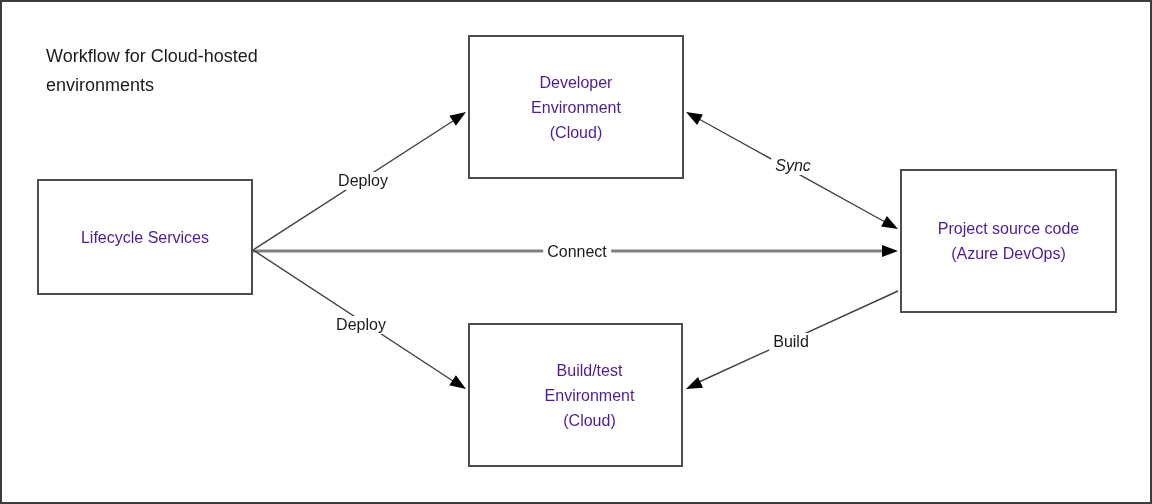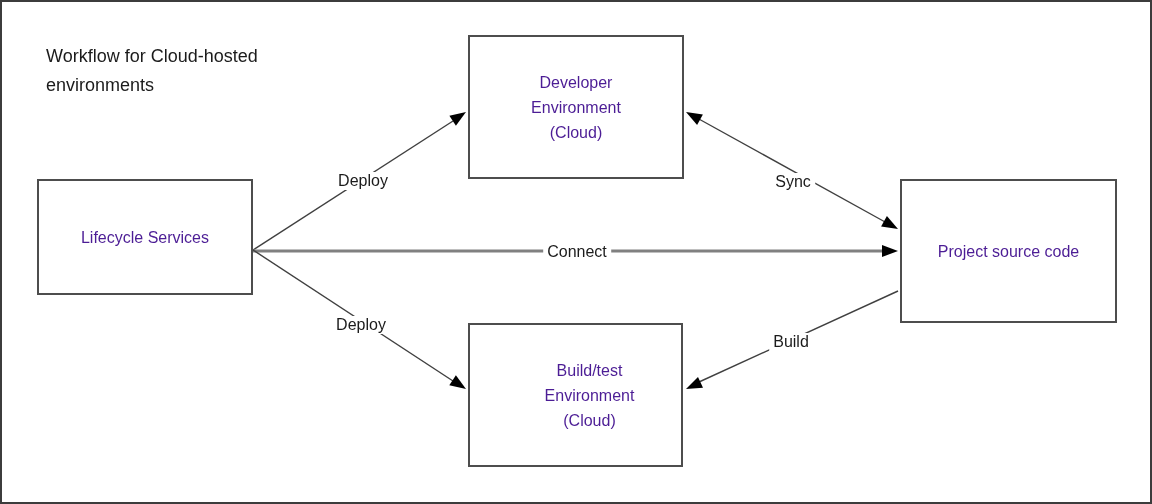--- a/index.html
+++ b/index.html
@@ -44,34 +44,34 @@
     justify-content: center;
     text-align: center;
     font-size: 16px;
     line-height: 25px;
     color: #4c1d95;
   }
   .node span { display: block; }
   .node-lcs     { left: 35px;  top: 177px; width: 216px; height: 116px; }
   .node-dev     { left: 466px; top: 33px;  width: 216px; height: 144px; }
   .node-build   { left: 466px; top: 321px; width: 215px; height: 144px; padding-left: 28px; }
-  .node-source  { left: 898px; top: 177px; width: 217px; height: 144px; }
+  .node-source  { left: 898px; top: 167px; width: 217px; height: 144px; }
   .edge-label {
     position: absolute;
     transform: translate(-50%, -50%);
     background: #ffffff;
     padding: 0 4px;
     font-size: 16px;
     color: #1b1b1b;
     white-space: nowrap;
   }
   .lbl-deploy-top    { left: 361px; top: 179px; }
   .lbl-connect       { left: 575px; top: 250px; }
   .lbl-deploy-bottom { left: 359px; top: 323px; }
-  .lbl-sync          { left: 791px; top: 180px; }
+  .lbl-sync          { left: 791px; top: 164px; font-style: italic; }
   .lbl-build         { left: 789px; top: 340px; }
 </style>
 </head>
 <body>
 
 <div class="canvas">
 
   <svg class="edges" viewBox="0 0 1148 500">
 
     <line x1="251" y1="248" x2="451" y2="119" stroke-width="1.4" stroke="#404040"></line>
@@ -114,20 +114,21 @@
     <div>
       <span>Build/test</span>
       <span>Environment</span>
       <span>(Cloud)</span>
     </div>
   </div>
 
   <div class="node node-source">
     <div>
       <span>Project source code</span>
+      <span>(Azure DevOps)</span>
     </div>
   </div>
 
   <div class="edge-label lbl-deploy-top">Deploy</div>
   <div class="edge-label lbl-connect">Connect</div>
   <div class="edge-label lbl-deploy-bottom">Deploy</div>
   <div class="edge-label lbl-sync">Sync</div>
   <div class="edge-label lbl-build">Build</div>
 
 </div>

